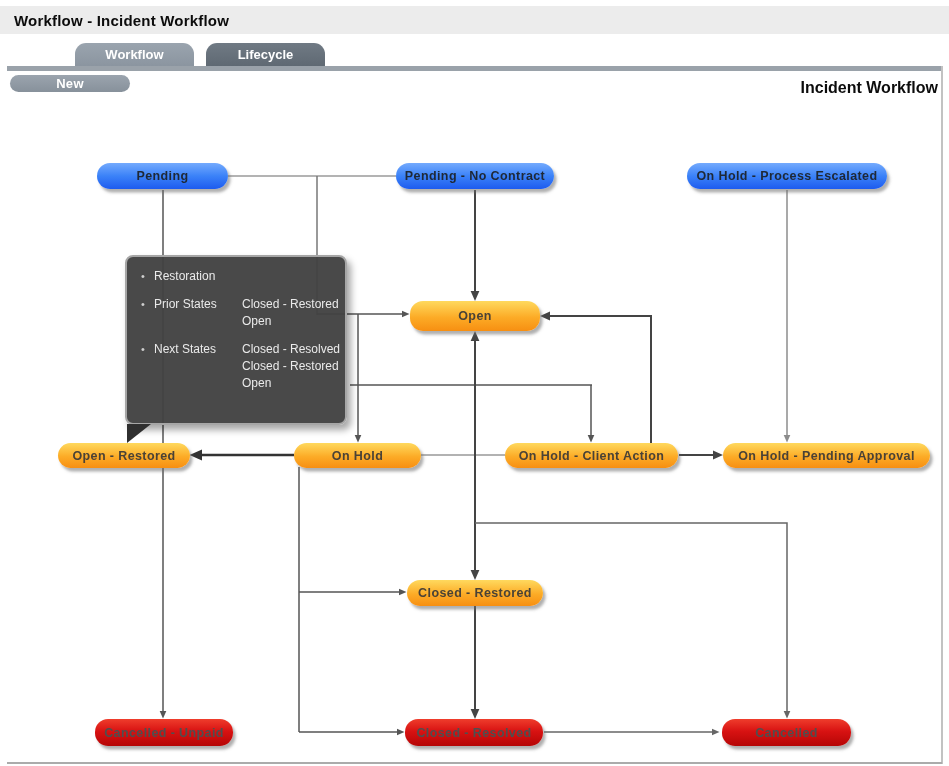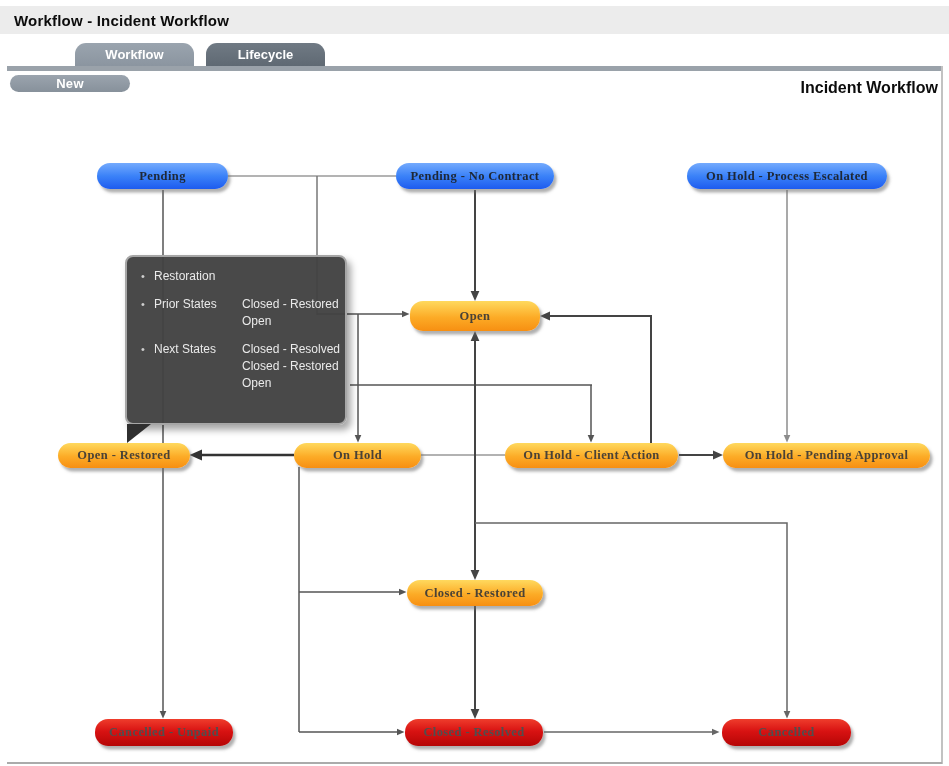--- a/index.html
+++ b/index.html
@@ -22,21 +22,21 @@
     background:linear-gradient(180deg,#9ba4ae,#87919b);color:#fff;font-size:13px;font-weight:bold;
     display:flex;align-items:center;justify-content:center;cursor:pointer;letter-spacing:.3px;}
   .ctx{position:absolute;right:11px;top:79px;font-size:16px;font-weight:bold;color:#0c0c0c;}
 
   .rborder{position:absolute;left:941px;top:66px;width:2px;height:698px;background:#c2c2c2;}
   .bborder{position:absolute;left:7px;top:762px;width:935px;height:2px;background:#ababab;}
 
   
   #edges{position:absolute;left:0;top:0;width:949px;height:766px;pointer-events:none;}
   .node{position:absolute;display:flex;align-items:center;justify-content:center;
-    font-family:Liberation Serif, serif;font-size:12.5px;font-weight:bold;letter-spacing:.4px;
+    font-family:Liberation Sans, sans-serif;font-size:12.5px;font-weight:bold;letter-spacing:.4px;
     border-radius:13px;cursor:pointer;box-shadow:2.5px 3.5px 3px rgba(110,110,110,.55);
     white-space:nowrap;}
   .node.blue{background:linear-gradient(180deg,#74aafd 0%,#3b82f8 50%,#1d5bef 100%);color:#1e2836;}
   .node.orange{background:linear-gradient(180deg,#ffd95e 0%,#fcab26 55%,#f78f12 100%);color:#4a4236;}
   .node.red{background:linear-gradient(180deg,#ef3d2c 0%,#d81212 45%,#b50606 100%);color:#4f4f4f;}
 
   
   .tooltip{position:absolute;left:125px;top:255px;width:222px;height:170px;box-sizing:border-box;
     background:rgba(66,66,66,.96);border:2px solid #a6a6a6;border-radius:8px;
     box-shadow:4px 5px 7px rgba(0,0,0,.35);padding:11px 12px 10px 14px;color:#eaeaea;}

